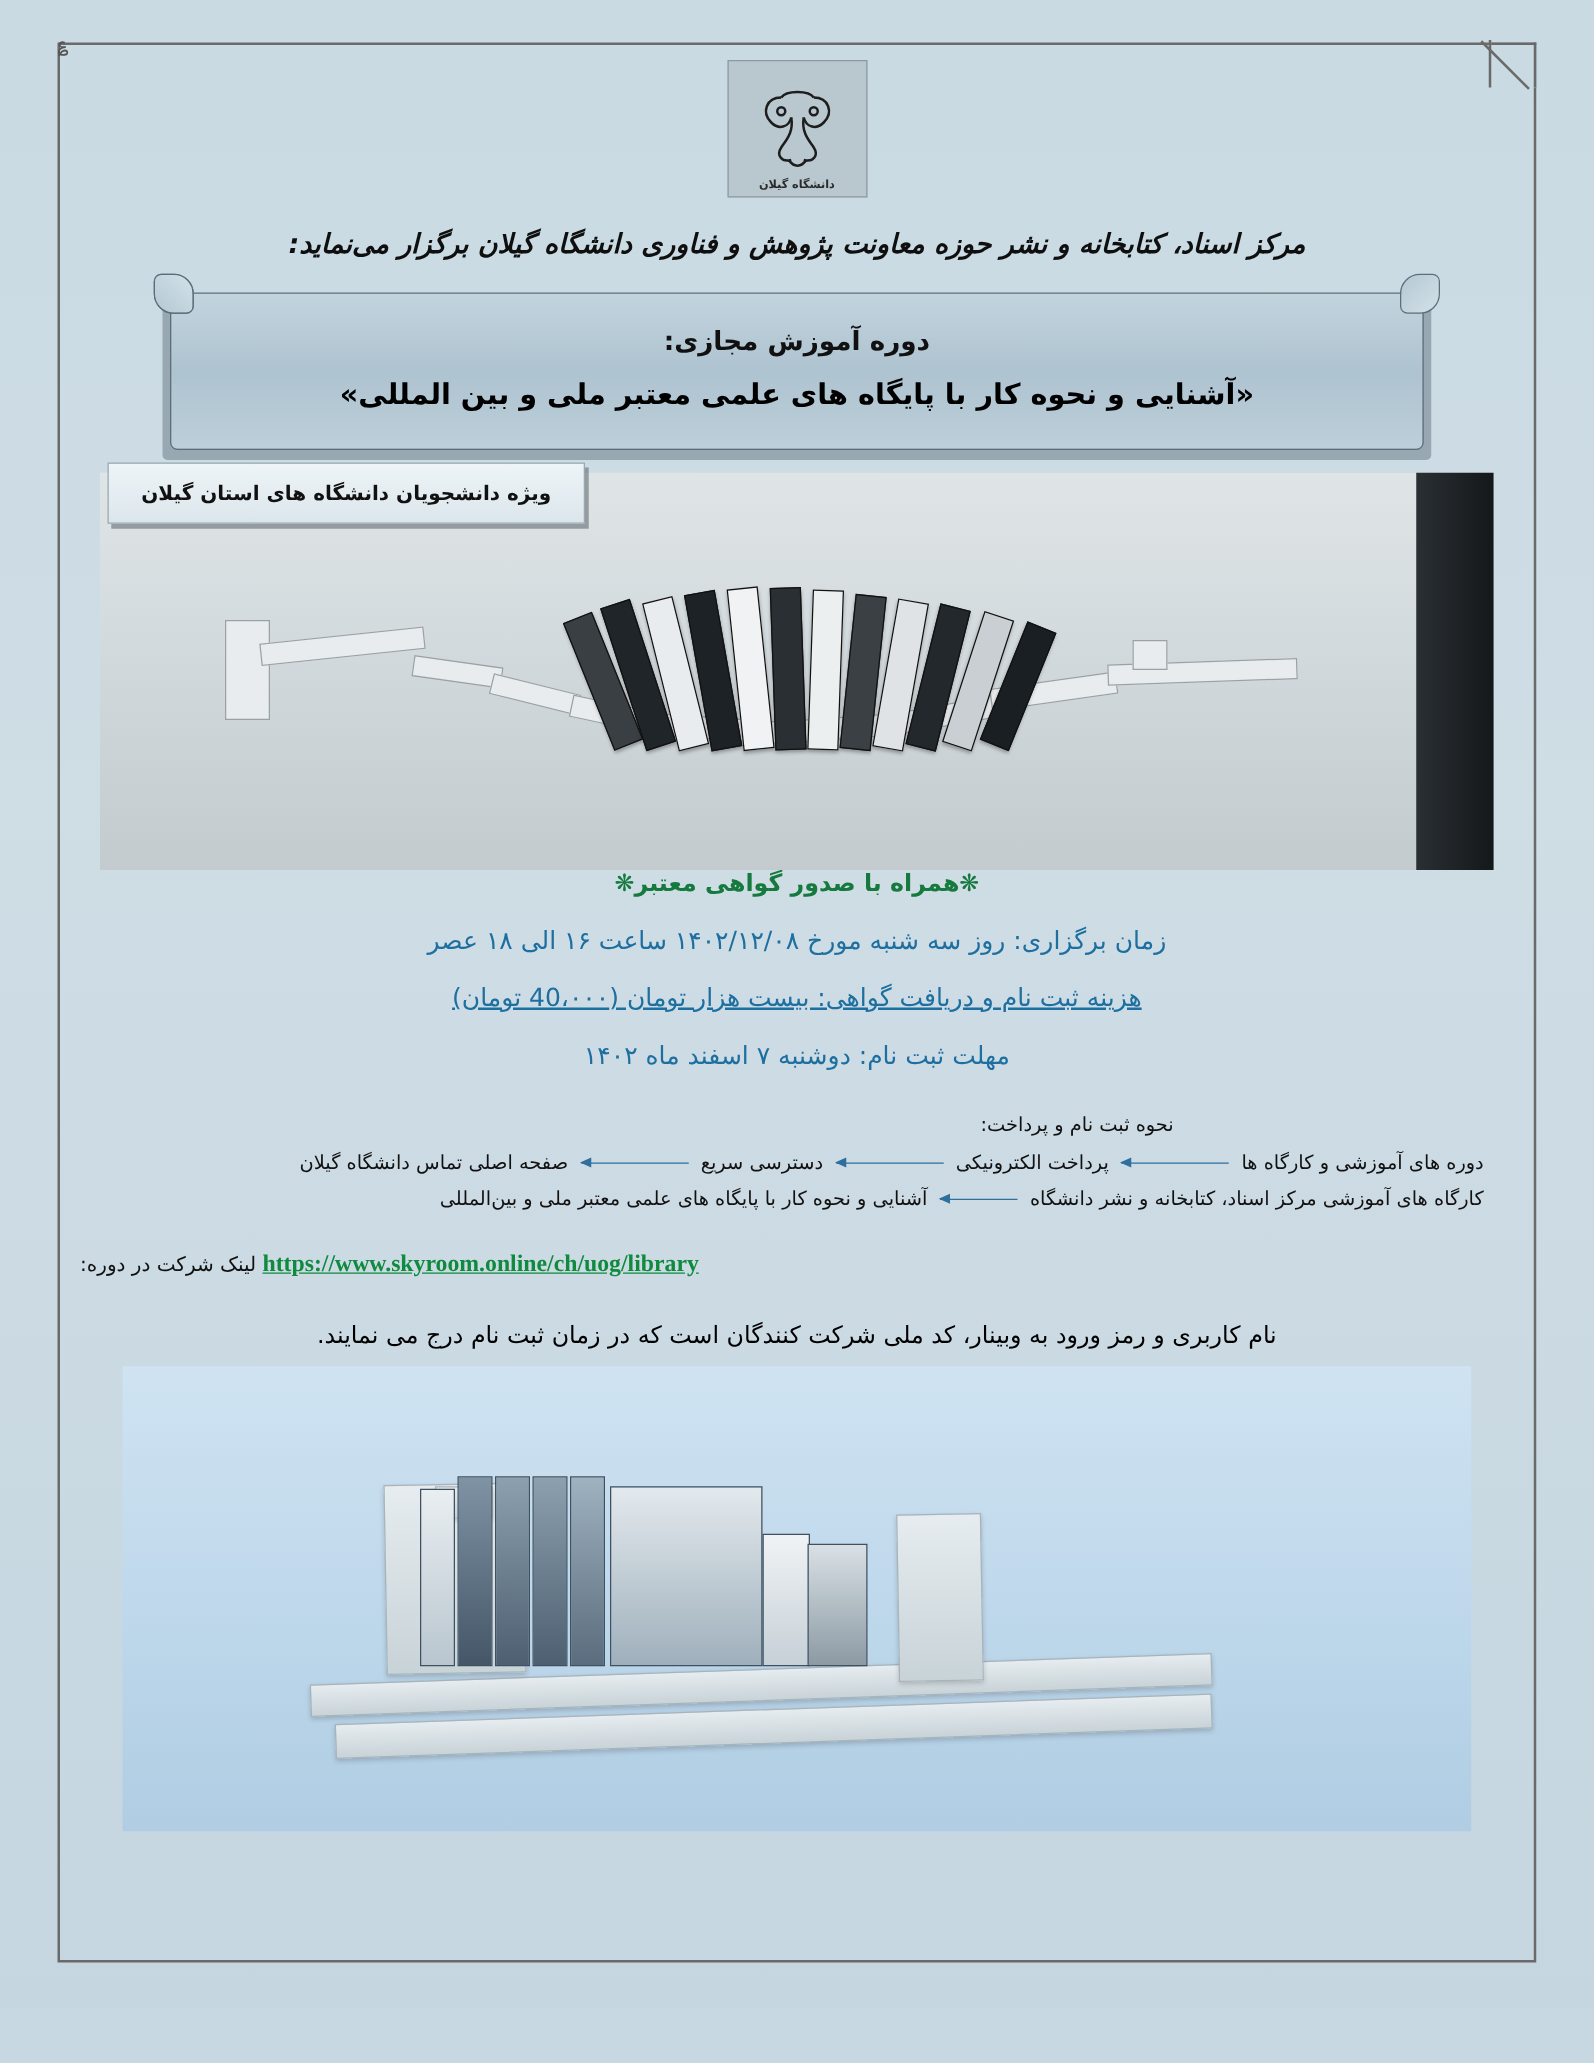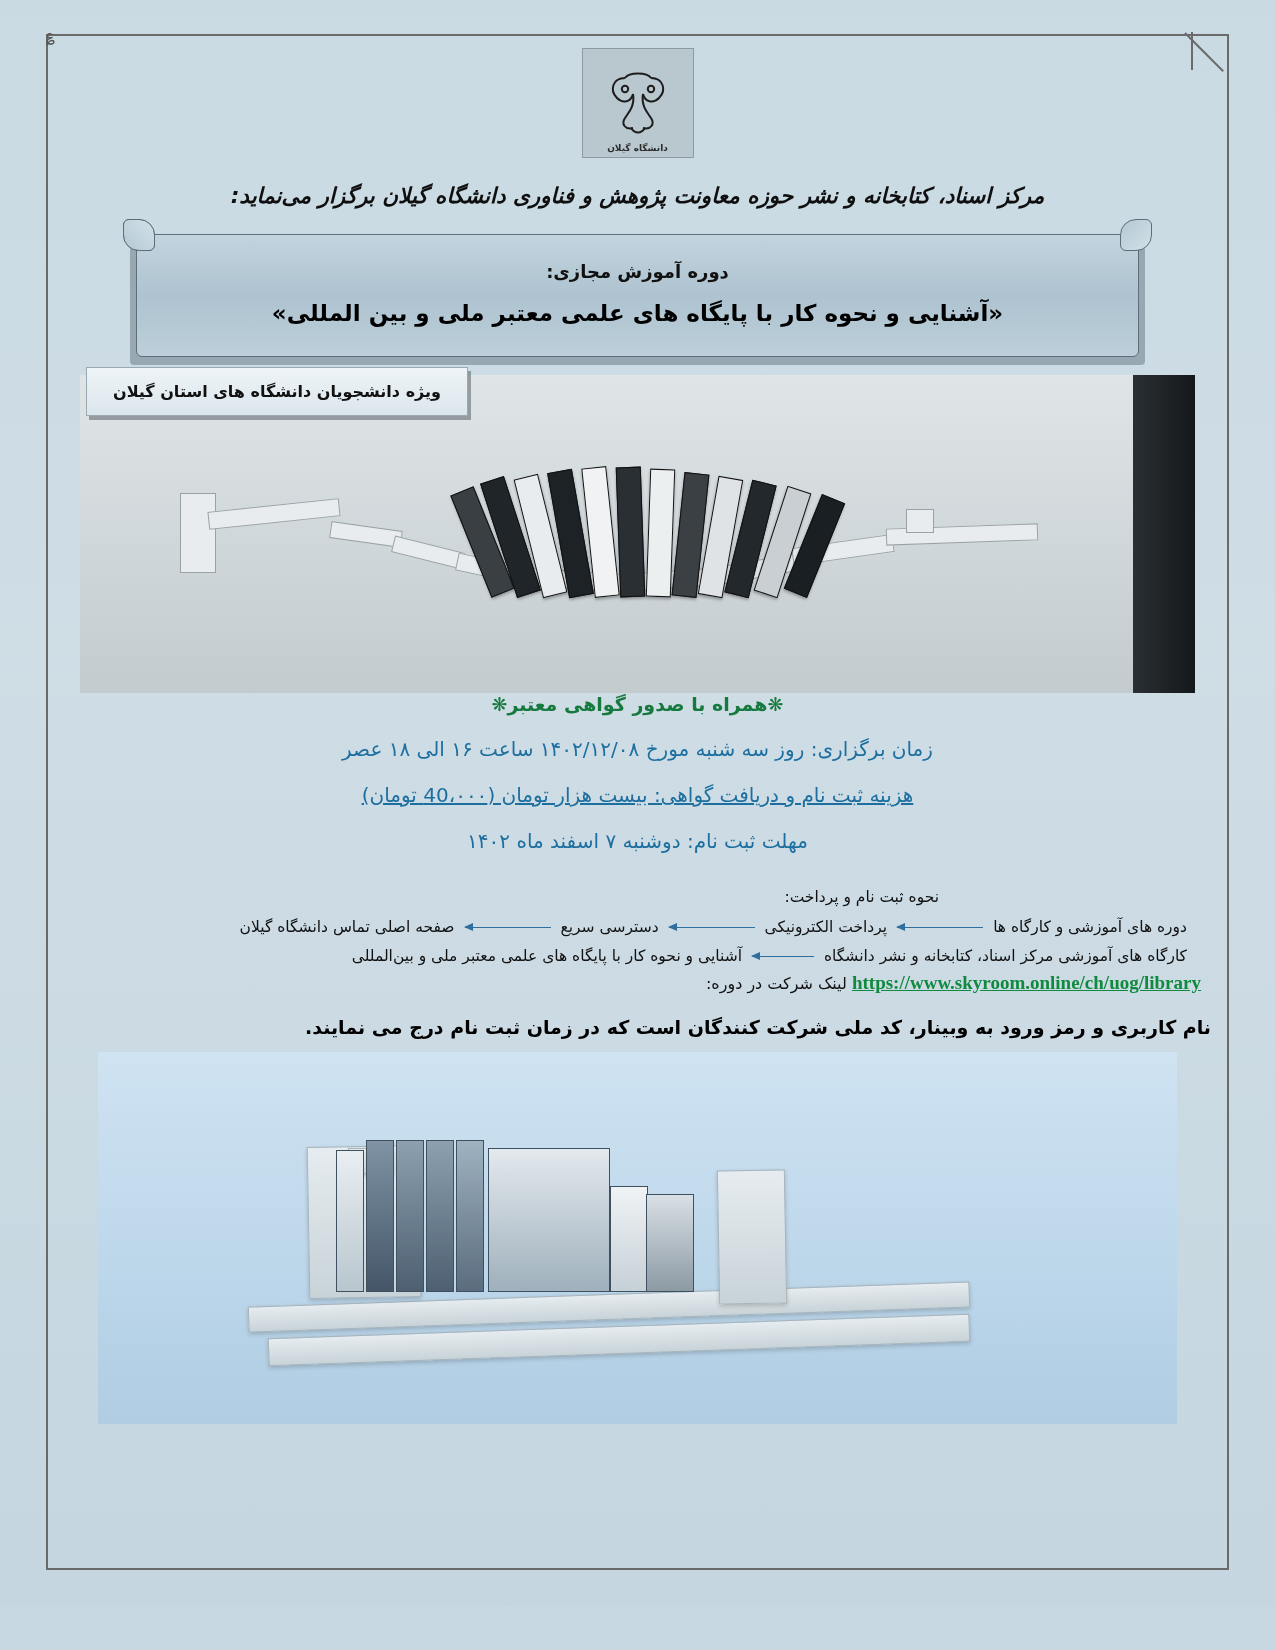--- a/index.html
+++ b/index.html
@@ -146,21 +146,21 @@
     border: 1.5px solid #5d6e78;
     border-radius: 50% 6px 50% 6px;
     background: linear-gradient(135deg,#b4c8d4,#d3e1e8);
     top: -16px;
   }
   .curl-r { right: -14px; }
   .curl-l { left: -14px; transform: scaleX(-1); }
   .curl-br { bottom: -16px; top:auto; left: -14px; transform: scaleY(-1); }
 
   .ribbon .sub {
-    font-size: 18px;
+    font-size: 21px;
     color: #111;
     font-weight: bold;
     margin-bottom: 18px;
   }
   .ribbon .title {
     font-size: 23px;
     font-weight: bold;
     color: #000;
   }
 
@@ -257,37 +257,39 @@
     content:"";
     position:absolute;
     left: -1px; top: -4px;
     border-top: 4px solid transparent;
     border-bottom: 4px solid transparent;
     border-right: 9px solid #2e6f9e;
   }
   .flow .arrow.short { width: 62px; }
 
   .link-line {
-    text-align: right;
+    text-align: left;
+    margin-top: 26px;
     font-size: 16px;
     color: #111;
   }
   .link-line a {
     color: #0f8a3e;
     font-family: "Liberation Serif", serif;
     font-weight: bold;
     font-size: 19px;
     text-decoration: underline;
     margin-right: 10px;
   }
   .note-bold {
-    font-weight: bold;
+    text-align: center;
+    font-weight: normal;
     font-size: 19px;
     color: #000;
-    margin-top: 22px;
+    margin-top: 34px;
   }
   .phone {
     text-align: center;
     font-size: 16px;
     color: #111;
     margin-top: 12px;
   }
 
   
   .photo2 {

